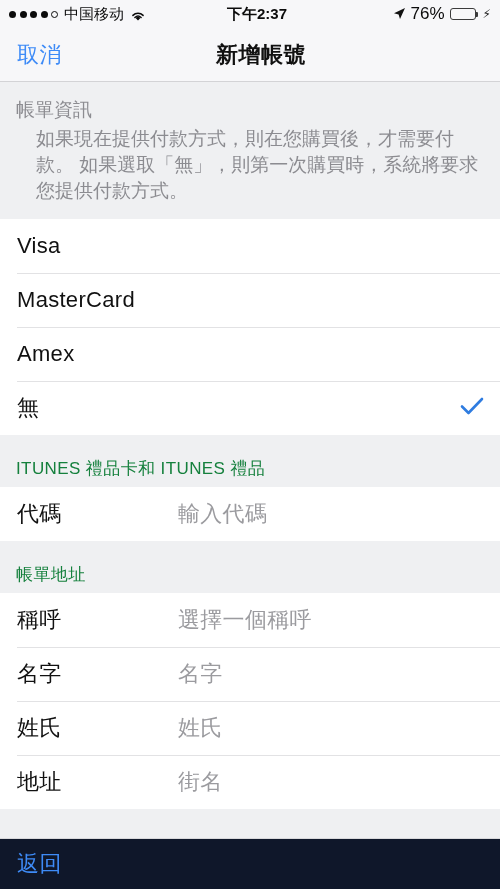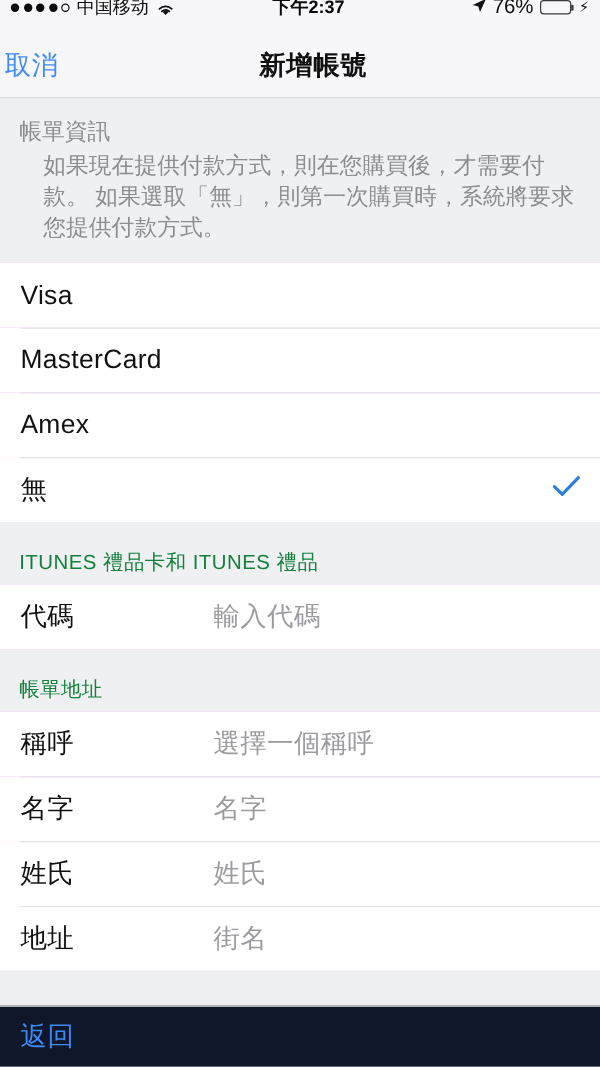--- a/index.html
+++ b/index.html
@@ -8,21 +8,21 @@
     background: #eff0f2;
     font-family: "Liberation Sans", "DejaVu Sans", sans-serif;
     overflow: hidden;
     -webkit-font-smoothing: antialiased;
   }
   .screen { position: relative; width: 500px; height: 889px; background: #eff0f2; }
 
   
   .statusbar {
     height: 28px; width: 100%;
-    display: flex; align-items: flex-end;
+    display: flex; align-items: center;
     background: #f7f7f9;
     padding: 12px 9px;
     font-size: 15px; color: #0b0b0b;
     position: relative;
   }
   .sb-left { display: flex; align-items: center; gap: 6px; }
   .dots { display: flex; align-items: center; gap: 3.5px; }
   .dot { width: 7px; height: 7px; border-radius: 50%; background: #0b0b0b; }
   .dot.hollow { background: transparent; border: 1.2px solid #0b0b0b; width: 7px; height: 7px; }
   .carrier { font-size: 15px; letter-spacing: 0px; }
@@ -50,21 +50,21 @@
 
   
   .navbar {
     height: 54px; width: 100%;
     background: #f7f7f9;
     display: flex; align-items: center;
     position: relative;
     border-bottom: 1px solid #d3d3d6;
   }
   .nav-cancel {
-    font-size: 22px; color: #3e8bf7; padding-left: 4px; letter-spacing: 0.5px;
+    font-size: 22px; color: #3e8bf7; padding-left: 17px; letter-spacing: 0.5px;
   }
   .nav-title {
     position: absolute; left: 0; right: 0; text-align: center;
     font-size: 22px; font-weight: 600; color: #111; pointer-events: none;
     letter-spacing: 0.5px;
     margin-left: 22px;
   }
 
   
   .content {

